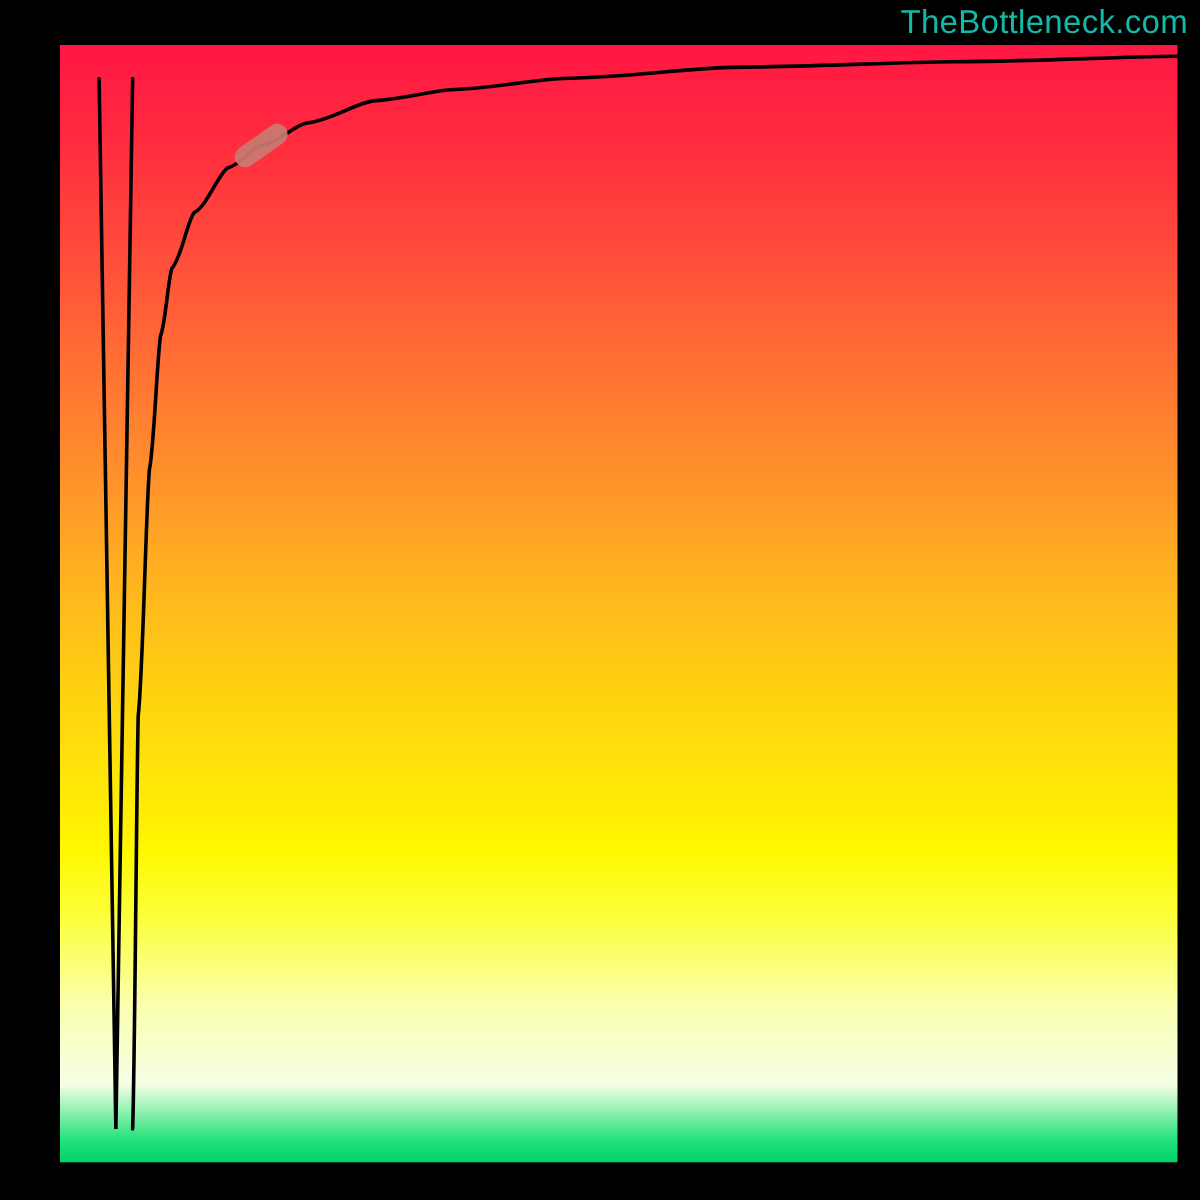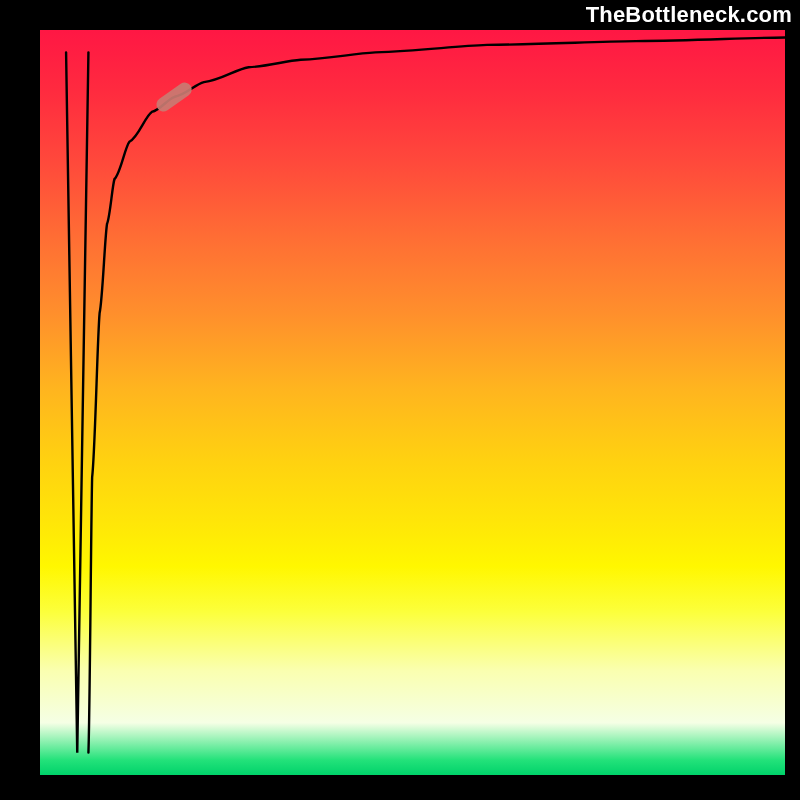--- a/index.html
+++ b/index.html
@@ -3,23 +3,23 @@
 <meta charset="utf-8">
 <style>
   * { margin: 0; padding: 0; box-sizing: border-box; }
   html, body { width: 800px; height: 800px; overflow: hidden; }
   body { font-family: Arial, Helvetica, sans-serif; background: #000; position: relative; }
 
   .attribution {
     position: absolute;
     top: 2px;
     right: 8px;
-    color: #ffffff;
+    color: #14b8a6;
     font-size: 22px;
-    font-weight: 700;
+    font-weight: 400;
     letter-spacing: 0.2px;
     z-index: 5;
   }
 
   .plot-area {
     position: absolute;
     left: 40px;
     top: 30px;
     width: 745px;
     height: 745px;

